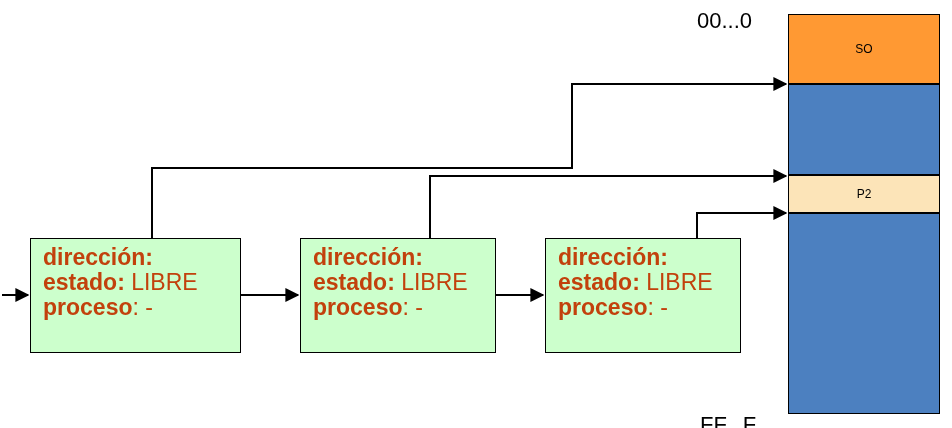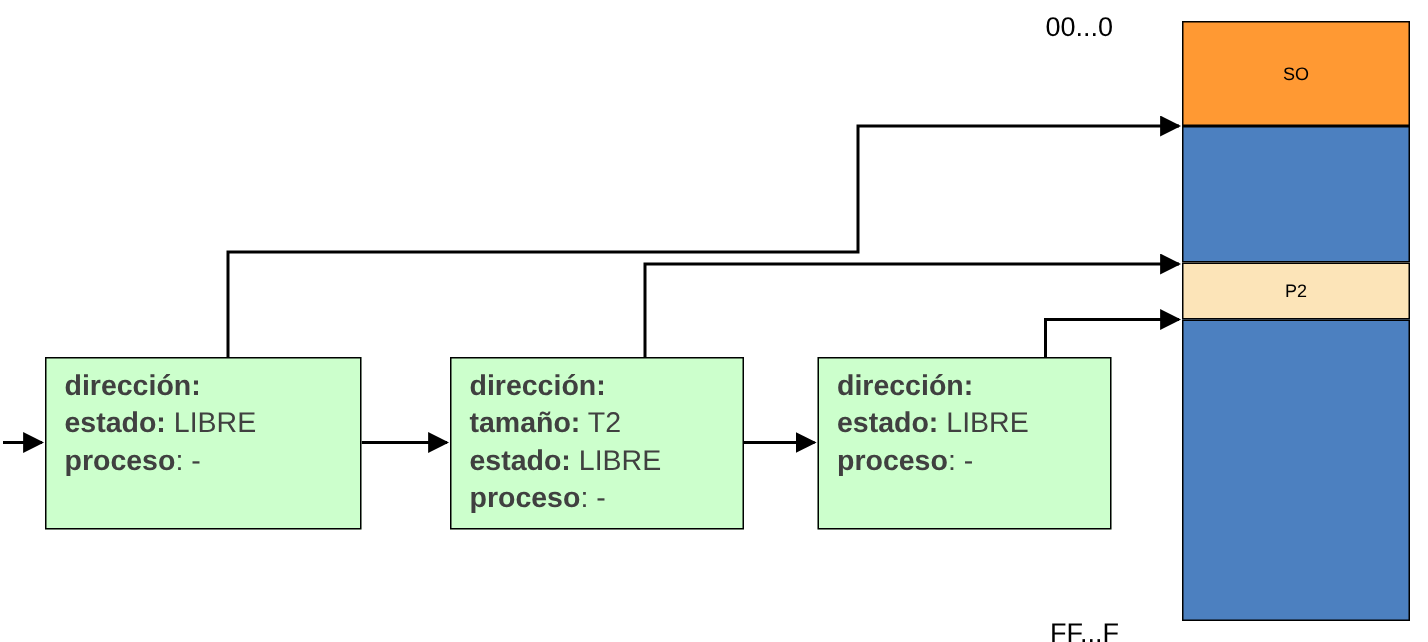--- a/index.html
+++ b/index.html
@@ -28,23 +28,23 @@
   }
   .node {
     position: absolute;
     box-sizing: border-box;
     background: #ccffcc;
     border: 1.5px solid #000000;
     padding: 6px 0 0 12px;
     z-index: 3;
   }
   .node .line {
-    font-size: 19px;
+    font-size: 23px;
     line-height: 25px;
-    color: #404040;
+    color: #c2410c;
     white-space: nowrap;
   }
   .node .line .k {
     font-weight: bold;
   }
   .node .line .v {
     font-weight: normal;
   }
   #node1 { left: 30px;  top: 238px; width: 211px; height: 115px; }
   #node2 { left: 300px; top: 238px; width: 196px; height: 115px; }
@@ -65,21 +65,21 @@
     font-size: 12px;
     color: #000000;
   }
   #seg-so   { top: 14px;  height: 70px; }
   #seg-hole1{ top: 84px;  height: 91px; }
   #seg-p2   { top: 175px; height: 38px; }
   #seg-hole2{ top: 213px; height: 201px; }
 
   .addr-label {
     position: absolute;
-    font-size: 18px;
+    font-size: 22px;
     color: #000000;
     z-index: 3;
     white-space: nowrap;
   }
   #addr-top    { left: 697px; top: 8px; }
   #addr-bottom { left: 700px; top: 412px; }
 </style>
 </head>
 <body>
 
@@ -118,24 +118,20 @@
       <span class="k">proceso</span><span class="v">: -</span>
     </div>
   </div>
 
   <div class="node" id="node2">
     <div class="line">
       <span class="k">dirección:</span>
       <span class="v"></span>
     </div>
     <div class="line">
-      <span class="k">tamaño:</span>
-      <span class="v">T2</span>
-    </div>
-    <div class="line">
       <span class="k">estado:</span>
       <span class="v">LIBRE</span>
     </div>
     <div class="line">
       <span class="k">proceso</span><span class="v">: -</span>
     </div>
   </div>
 
   <div class="node" id="node3">
     <div class="line">

